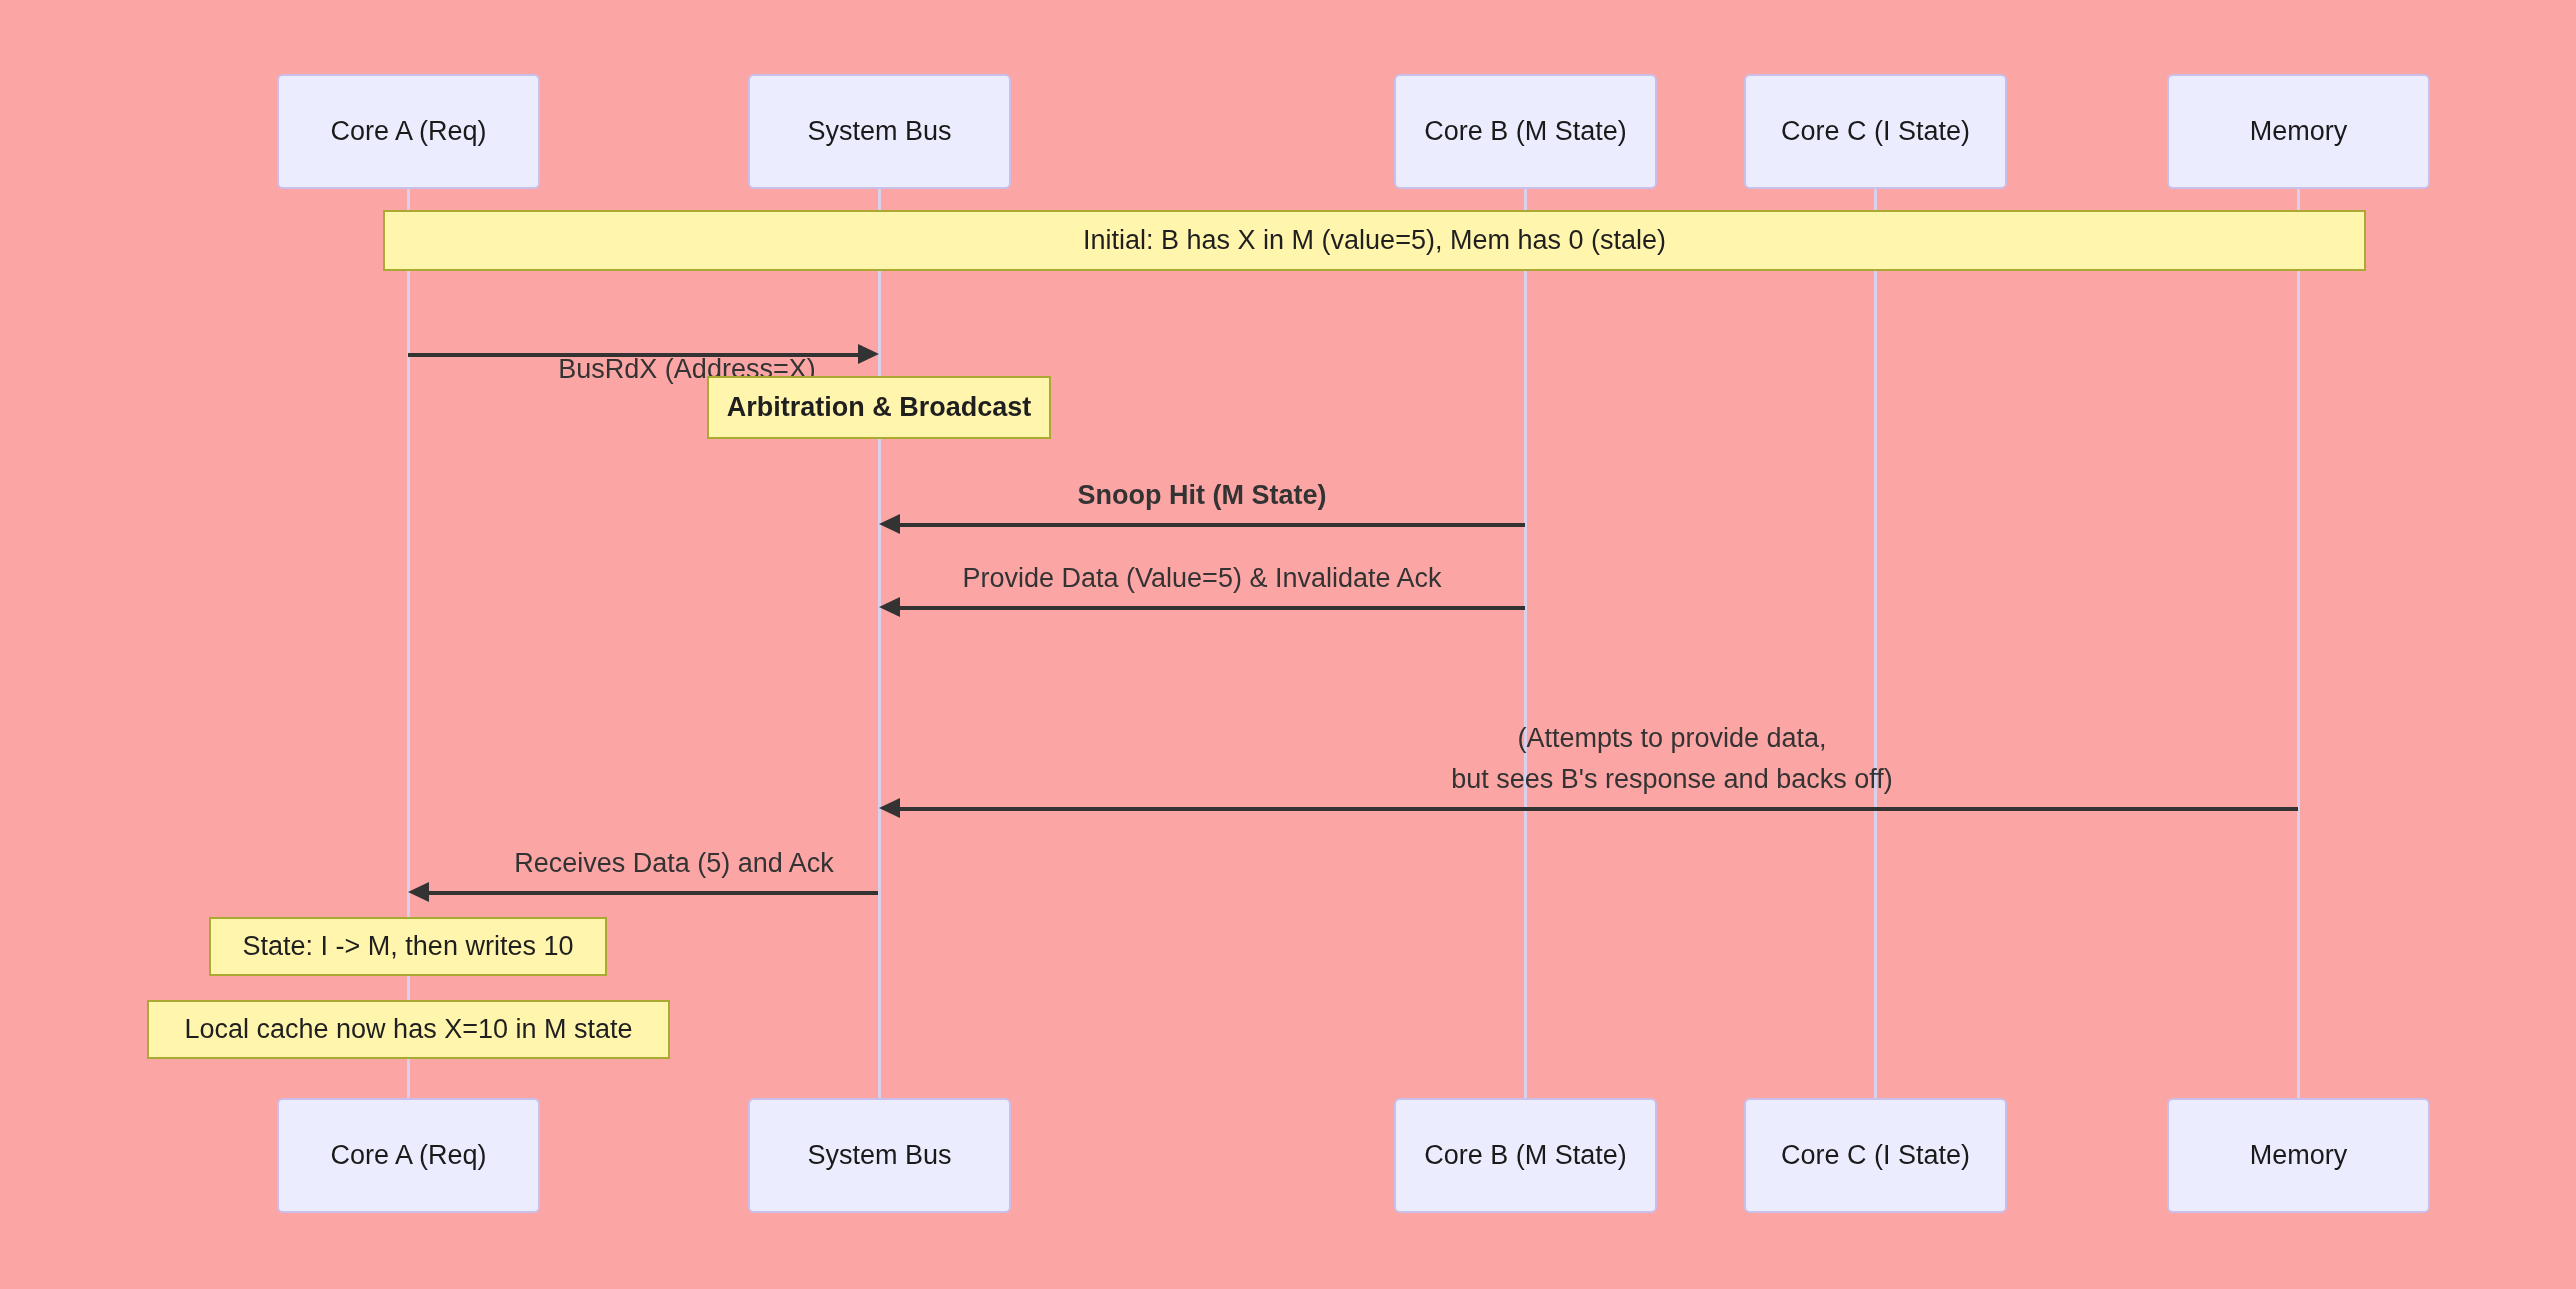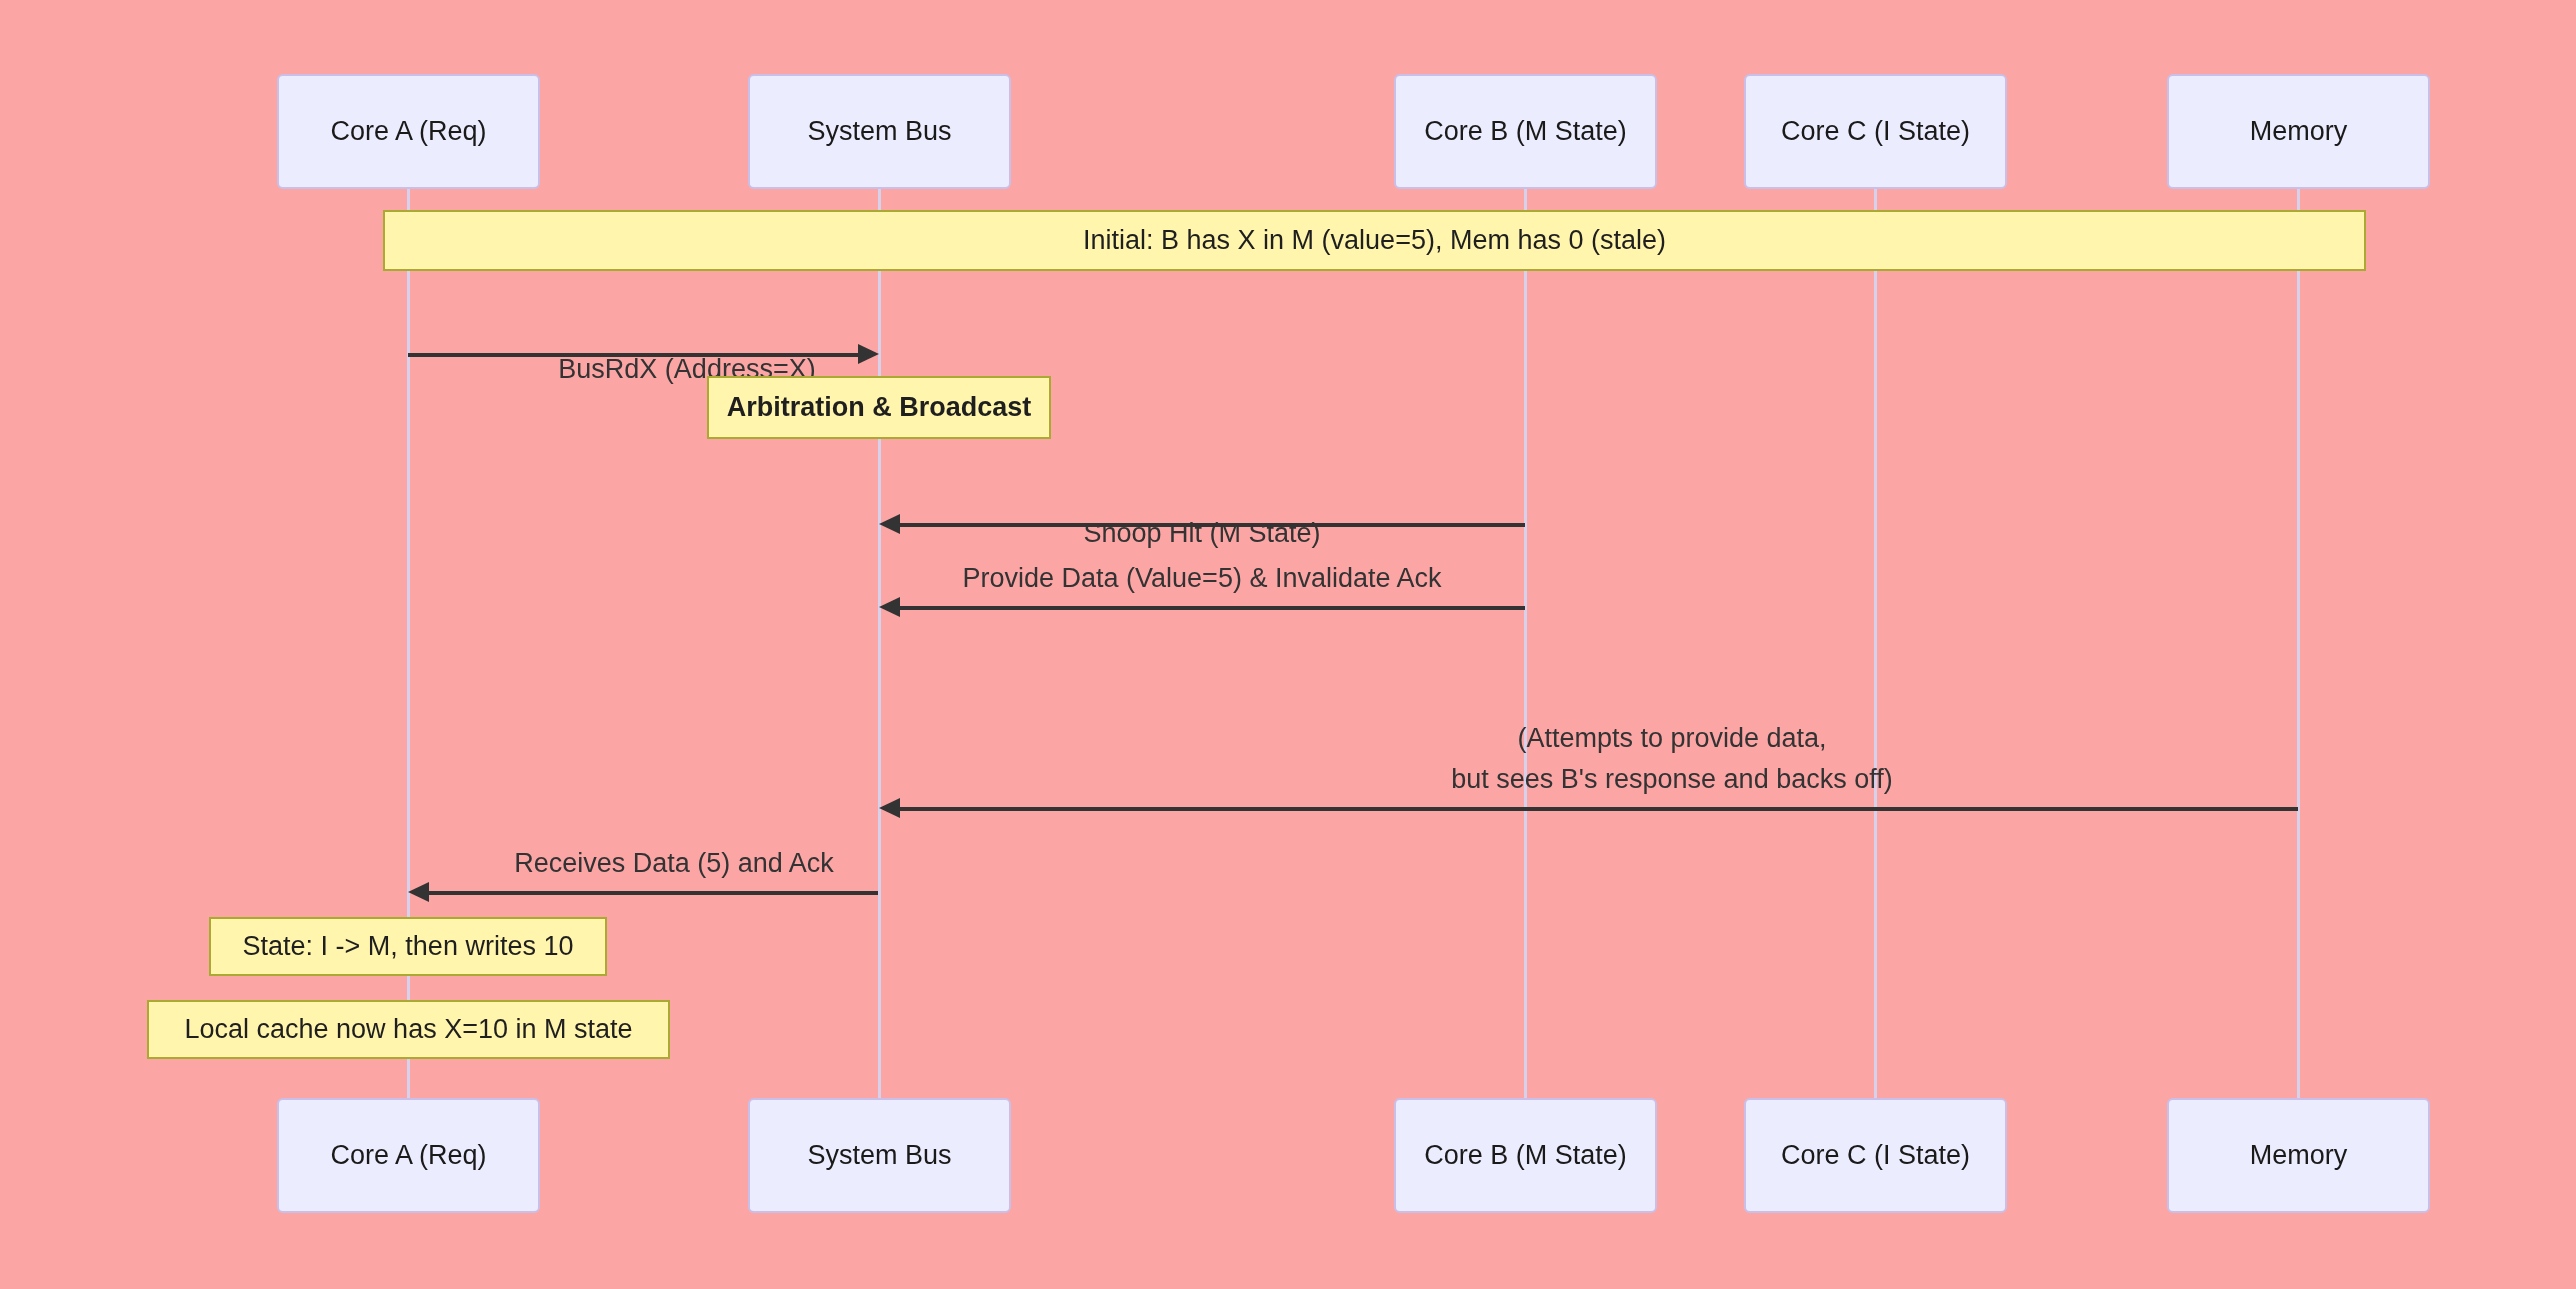--- a/index.html
+++ b/index.html
@@ -122,21 +122,21 @@
     </div>
 
   <div class="msg-label" style="left:643px;bottom:900px;margin-left:44px;">BusRdX (Address=X)</div>
   <div class="msg-line" style="left:408px;top:353px;width:452px;"></div>
   <div class="arrowhead right" style="left:858px;top:344px;"></div>
 
   <div class="note" style="left:707px;top:376px;width:344px;height:63px;font-weight:bold;">
       <span>Arbitration &amp; Broadcast</span>
     </div>
 
-  <div class="msg-label" style="left:1202px;bottom:736px;">Snoop Hit (M State)</div>
+  <div class="msg-label" style="left:1202px;bottom:774px;font-weight:bold;">Snoop Hit (M State)</div>
   <div class="msg-line" style="left:898px;top:523px;width:627px;"></div>
   <div class="arrowhead left" style="left:879px;top:514px;"></div>
 
   <div class="msg-label" style="left:1202px;bottom:691px;">Provide Data (Value=5) &amp; Invalidate Ack</div>
   <div class="msg-line" style="left:898px;top:606px;width:627px;"></div>
   <div class="arrowhead left" style="left:879px;top:597px;"></div>
 
 
   <div class="msg-label" style="left:1672px;bottom:490px;">(Attempts to provide data,
 but sees B's response and backs off)</div>

